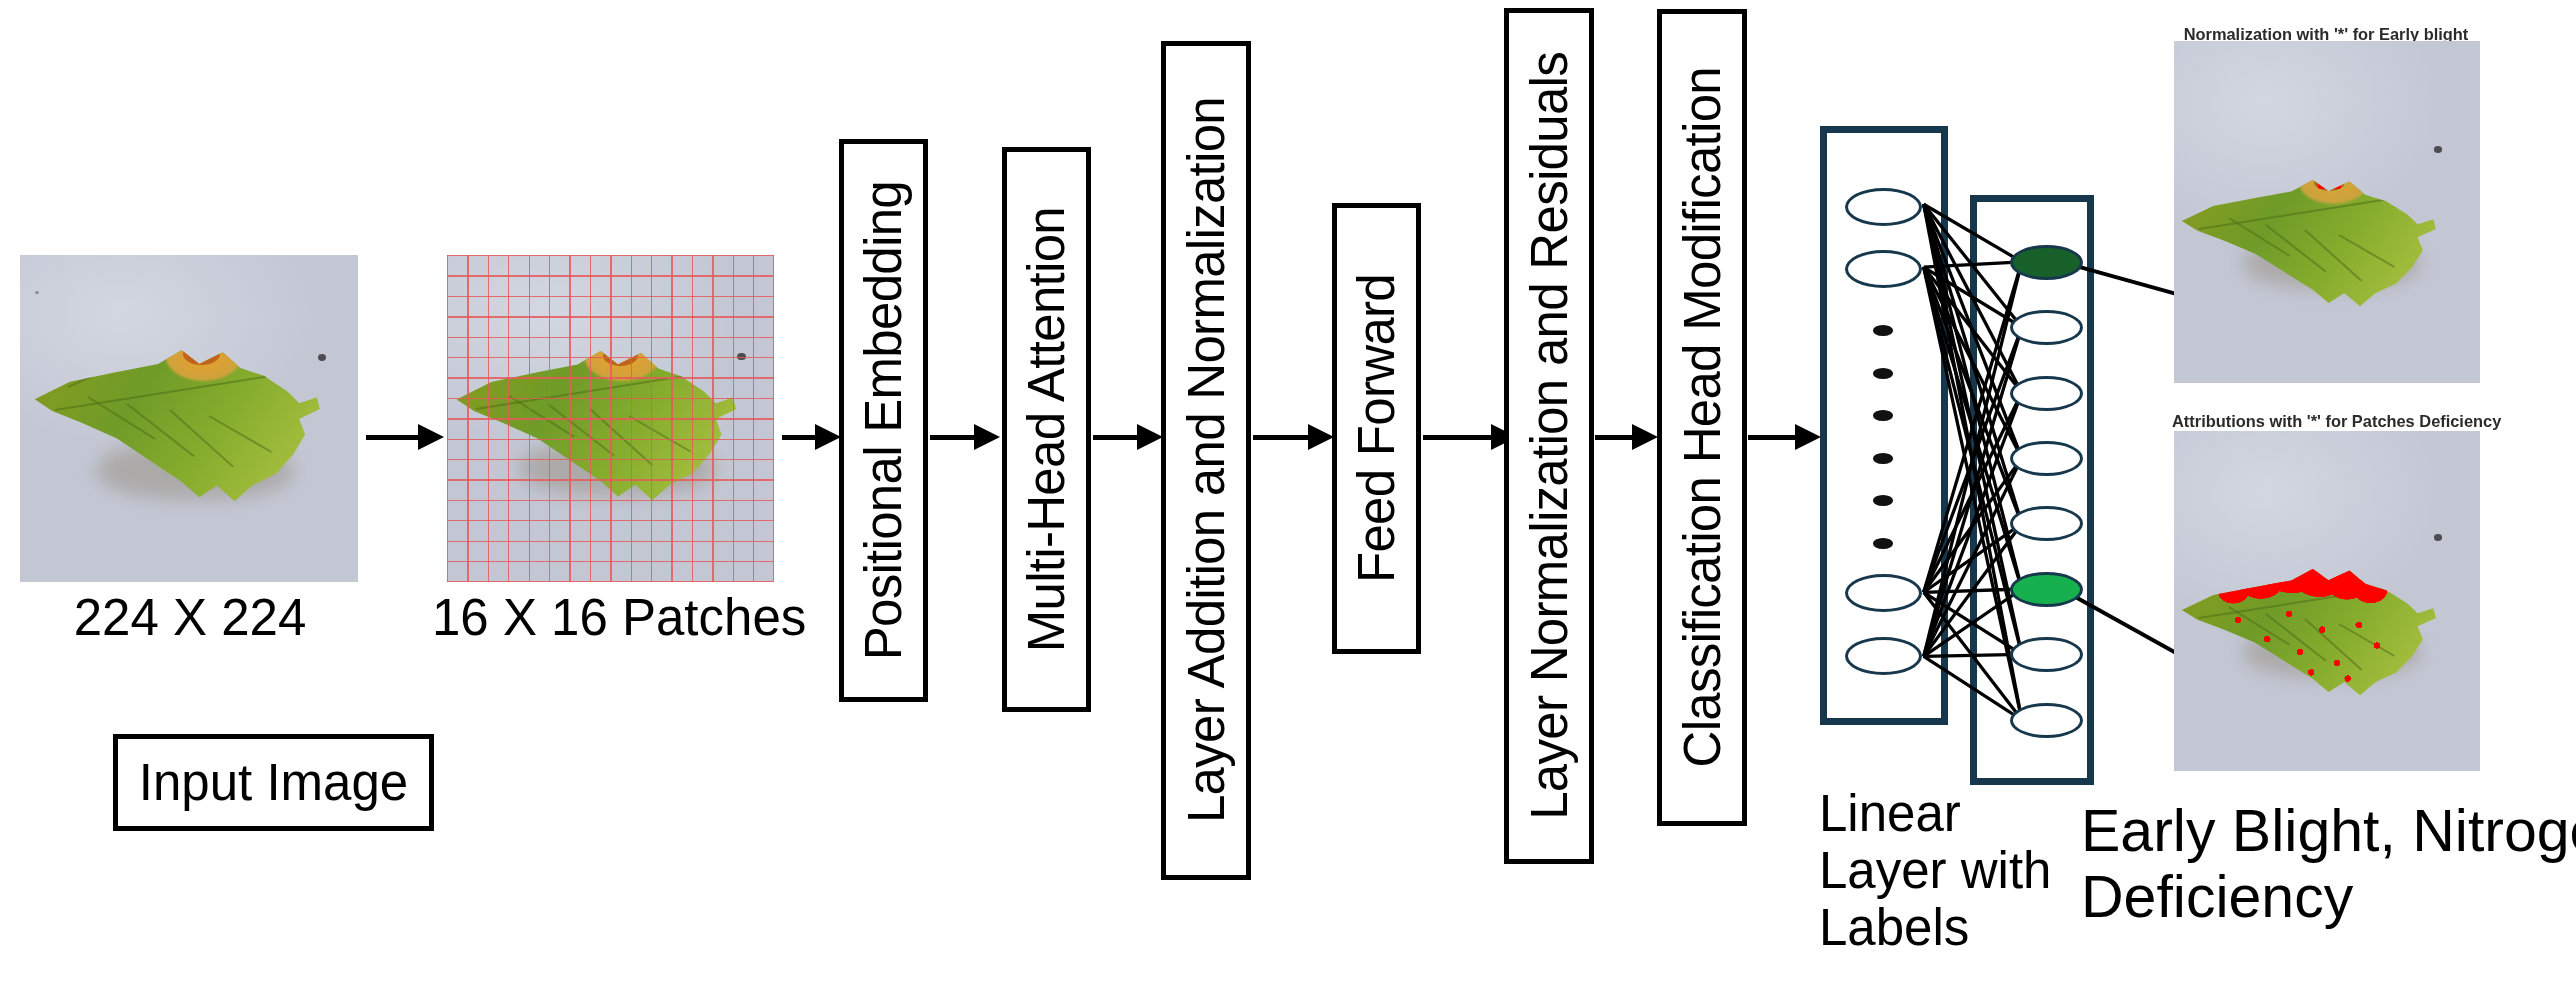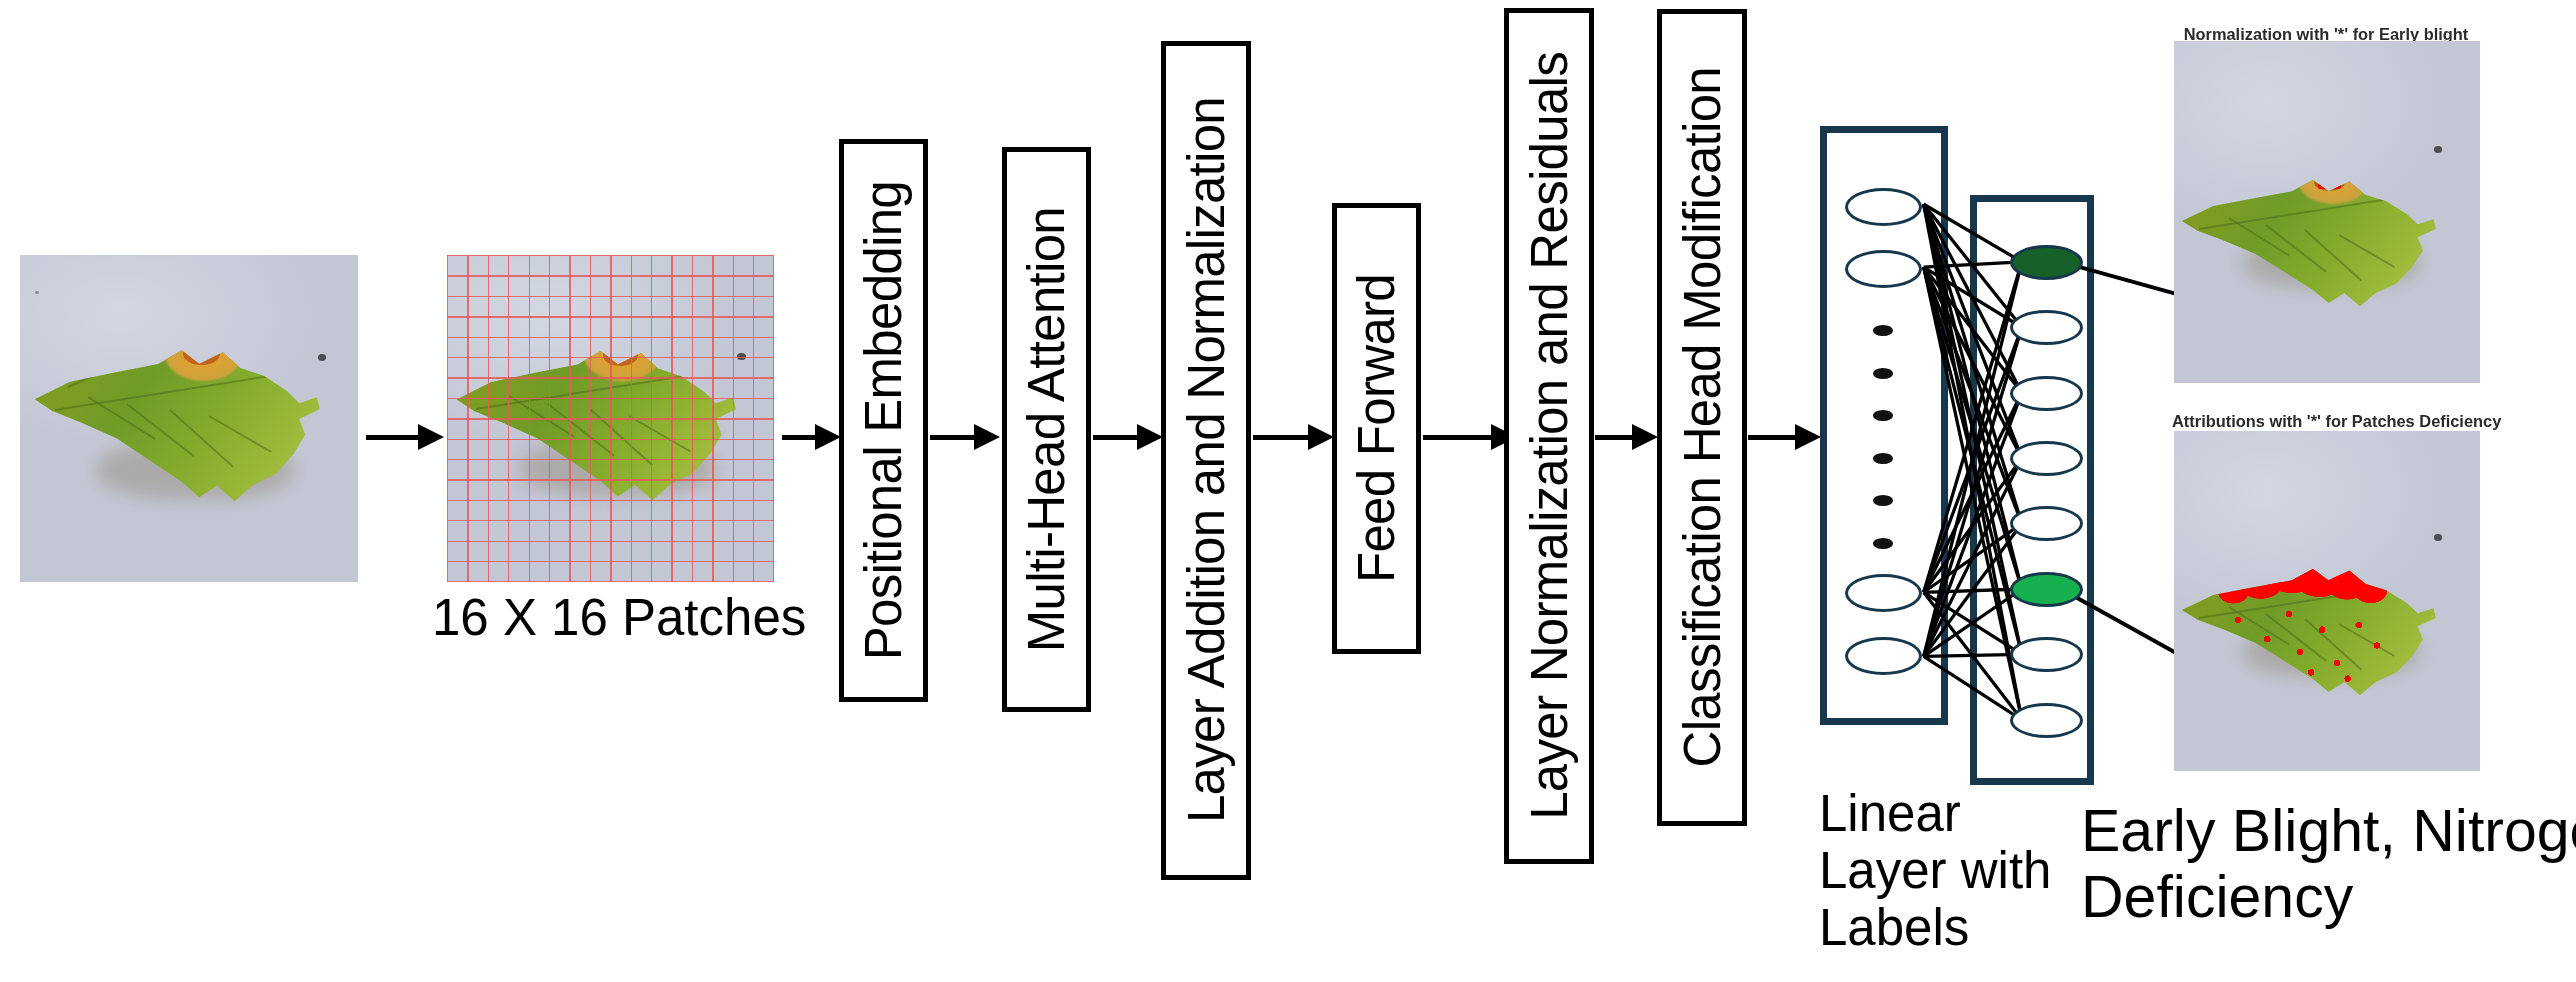--- a/index.html
+++ b/index.html
@@ -107,20 +107,21 @@
       <div class="vein" style="left:26px;top:92px;width:216px;transform:rotate(-9deg);"></div>
       <div class="vein" style="left:59px;top:79px;width:79px;transform:rotate(32deg);"></div>
       <div class="vein" style="left:98px;top:86px;width:85px;transform:rotate(38deg);"></div>
       <div class="vein" style="left:141px;top:92px;width:85px;transform:rotate(42deg);"></div>
       <div class="vein" style="left:180px;top:98px;width:72px;transform:rotate(30deg);"></div>
       <div class="vein" style="left:39px;top:69px;width:79px;transform:rotate(-24deg);"></div>
     </div>
     <div class="speck" style="left:298px;top:99px;width:8.5px;height:7.2px;"></div>
     <div class="speck" style="left:15.7px;top:36px;width:3.9px;height:3.3px;opacity:.5;"></div>
   </div>
+  <div class="caption" style="left:72px;top:589px;width:236px;text-align:center;font-size:51px;">224 X 224</div>
 
   <div class="arrow" style="left:366px;top:435px;width:79px;">
     <div class="shaft" style="width:56px;"></div>
     <div class="head" style="left:52px;"></div>
   </div>
 
   <div class="photo" style="left:447px;top:255px;width:327px;height:327px;">
     <div class="bg"></div>
     <div class="shadow" style="left:72px;top:185px;width:196px;height:56px;"></div>
     <div class="leaf leafA" style="left:3.9px;top:63px;width:288px;height:194px;">
@@ -131,20 +132,23 @@
       <div class="vein" style="left:58px;top:77px;width:77px;transform:rotate(32deg);"></div>
       <div class="vein" style="left:97px;top:85px;width:84px;transform:rotate(38deg);"></div>
       <div class="vein" style="left:139px;top:90px;width:84px;transform:rotate(42deg);"></div>
       <div class="vein" style="left:178px;top:97px;width:71px;transform:rotate(30deg);"></div>
     </div>
     <div class="speck" style="left:290px;top:98px;width:8.5px;height:7.2px;"></div>
     <div class="grid-overlay"></div>
   </div>
   <div class="caption" style="left:432px;top:589px;width:366px;text-align:center;font-size:51px;">16 X 16 Patches</div>
 
+  <div class="label-box" style="left:113px;top:734px;width:321px;height:97px;">
+    <span>Input Image</span>
+  </div>
 
   <div class="arrow" style="left:782px;top:435px;width:59px;">
     <div class="shaft" style="width:37px;"></div>
     <div class="head" style="left:33px;"></div>
   </div>
 
   <div class="stage-box" style="left:839px;top:139px;width:89px;height:563px;">
     <span class="vlabel">Positional Embedding</span>
   </div>
 

